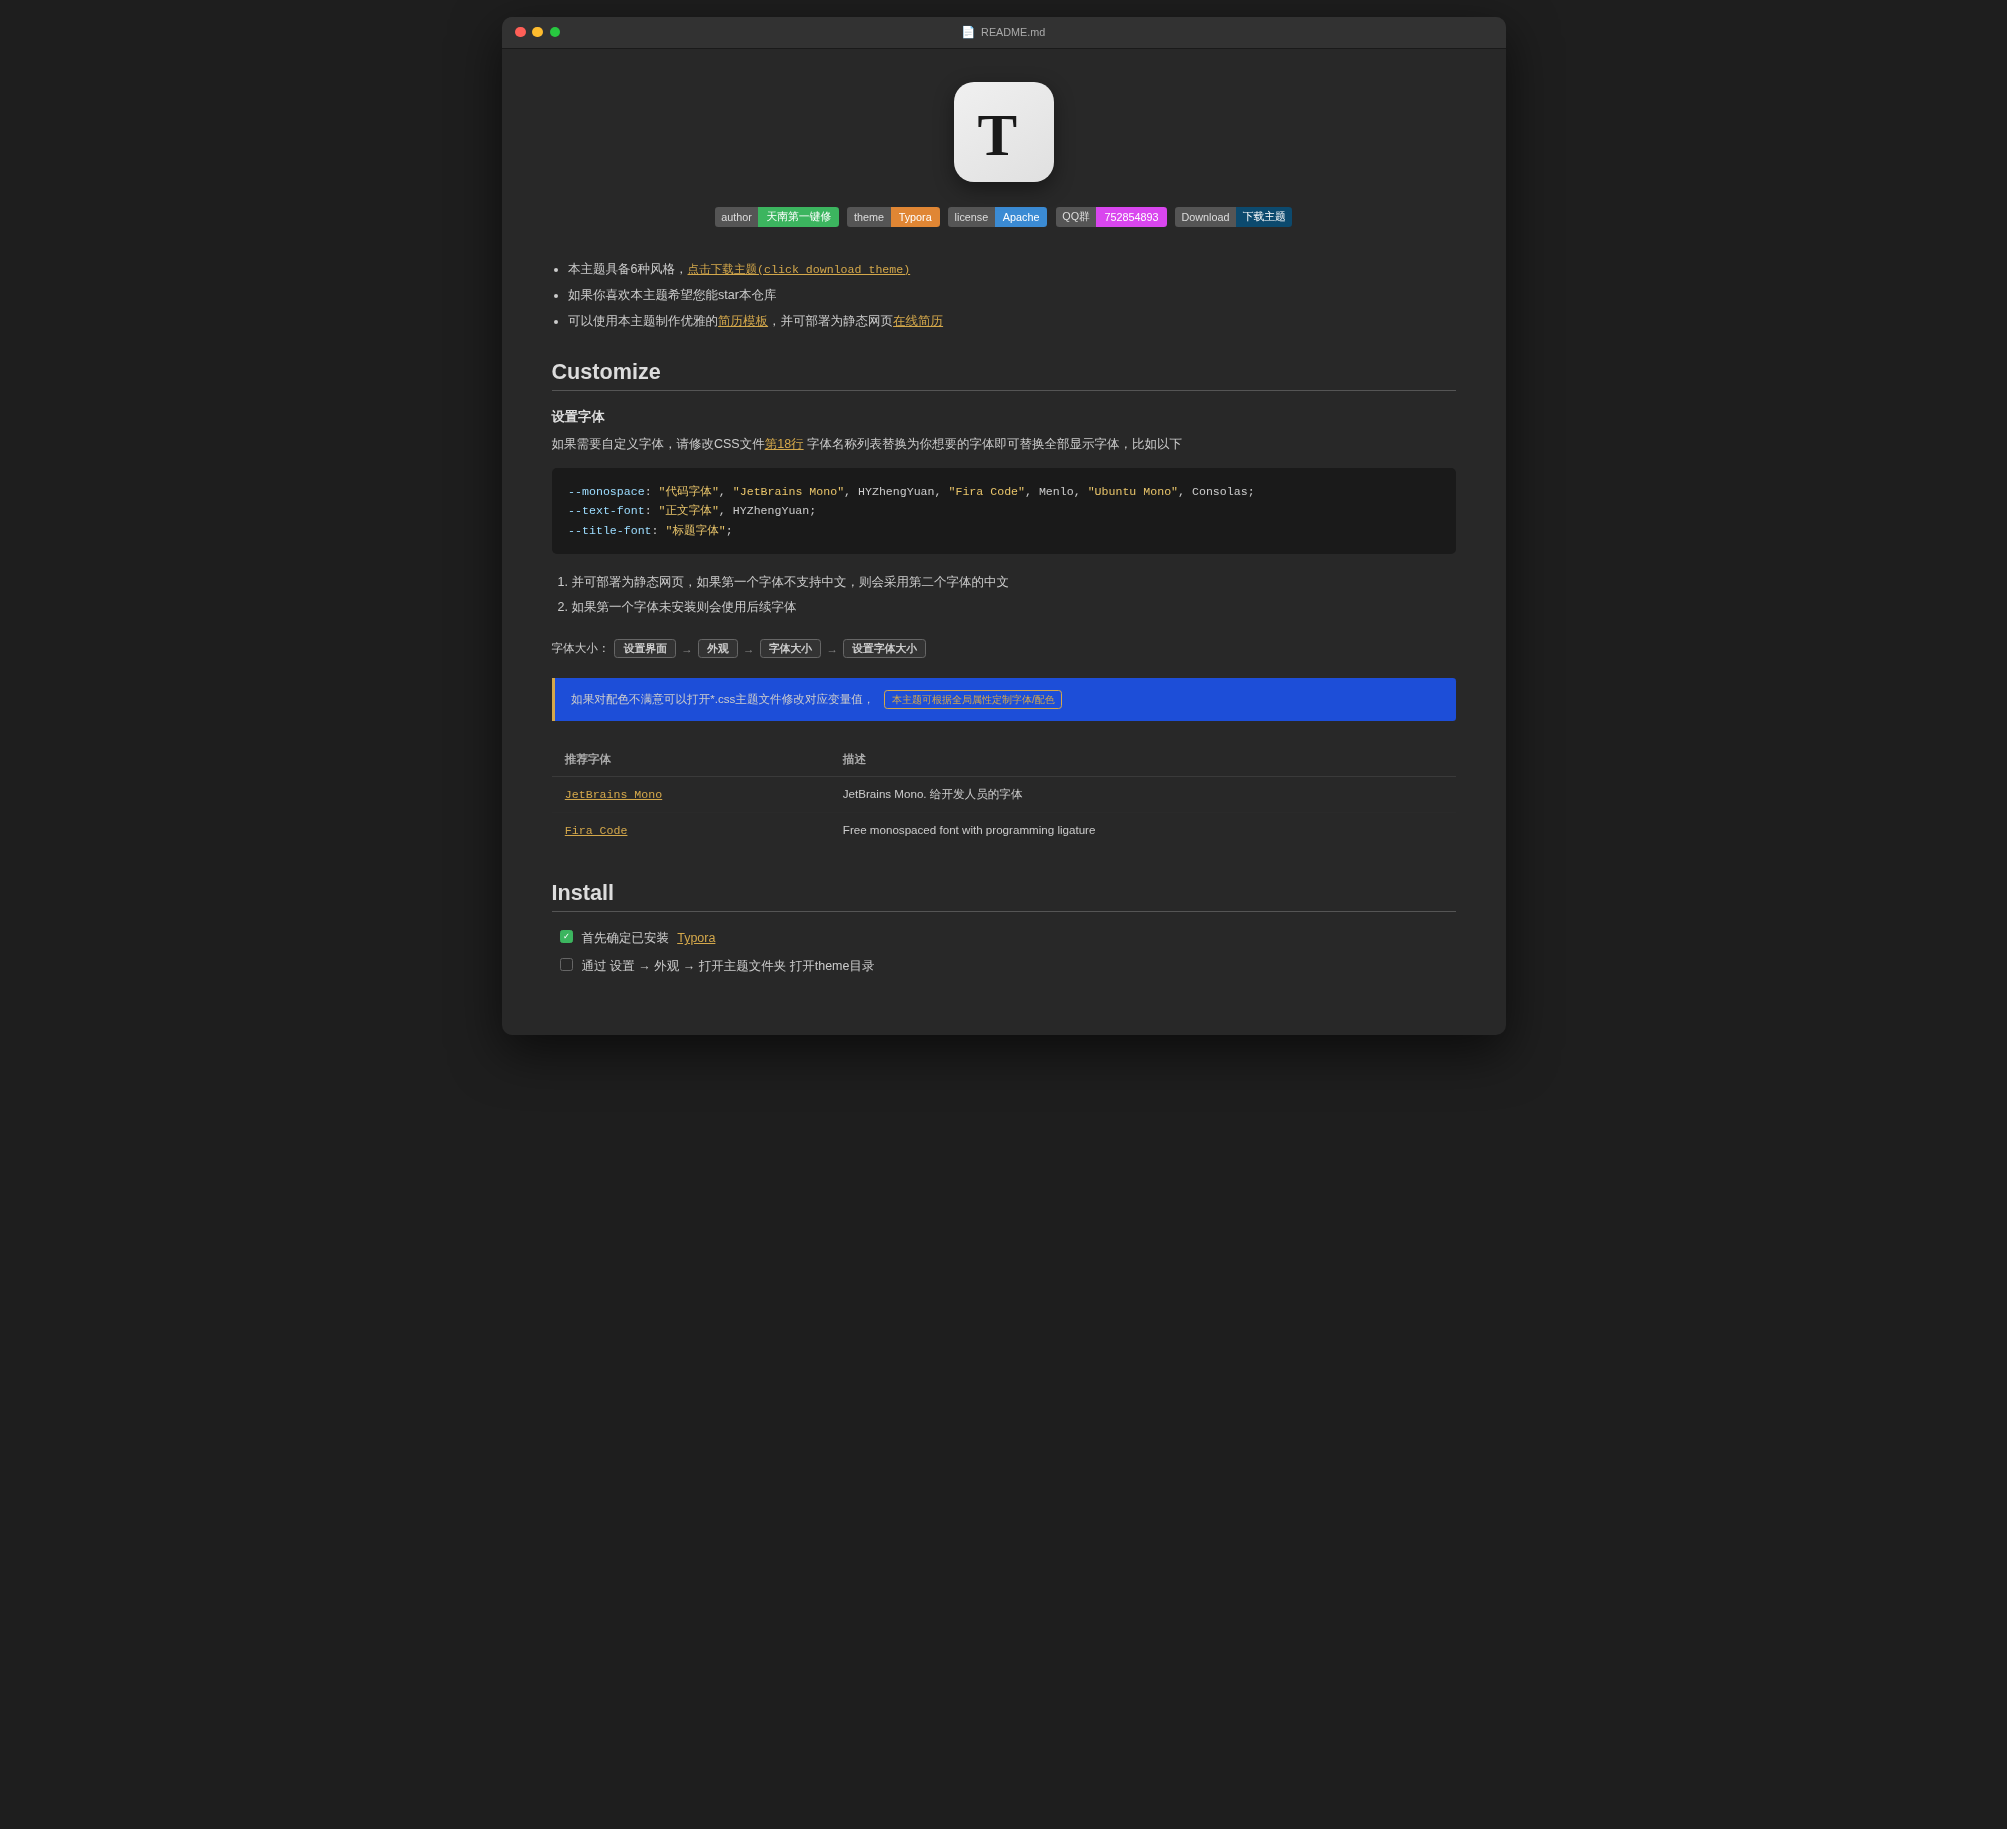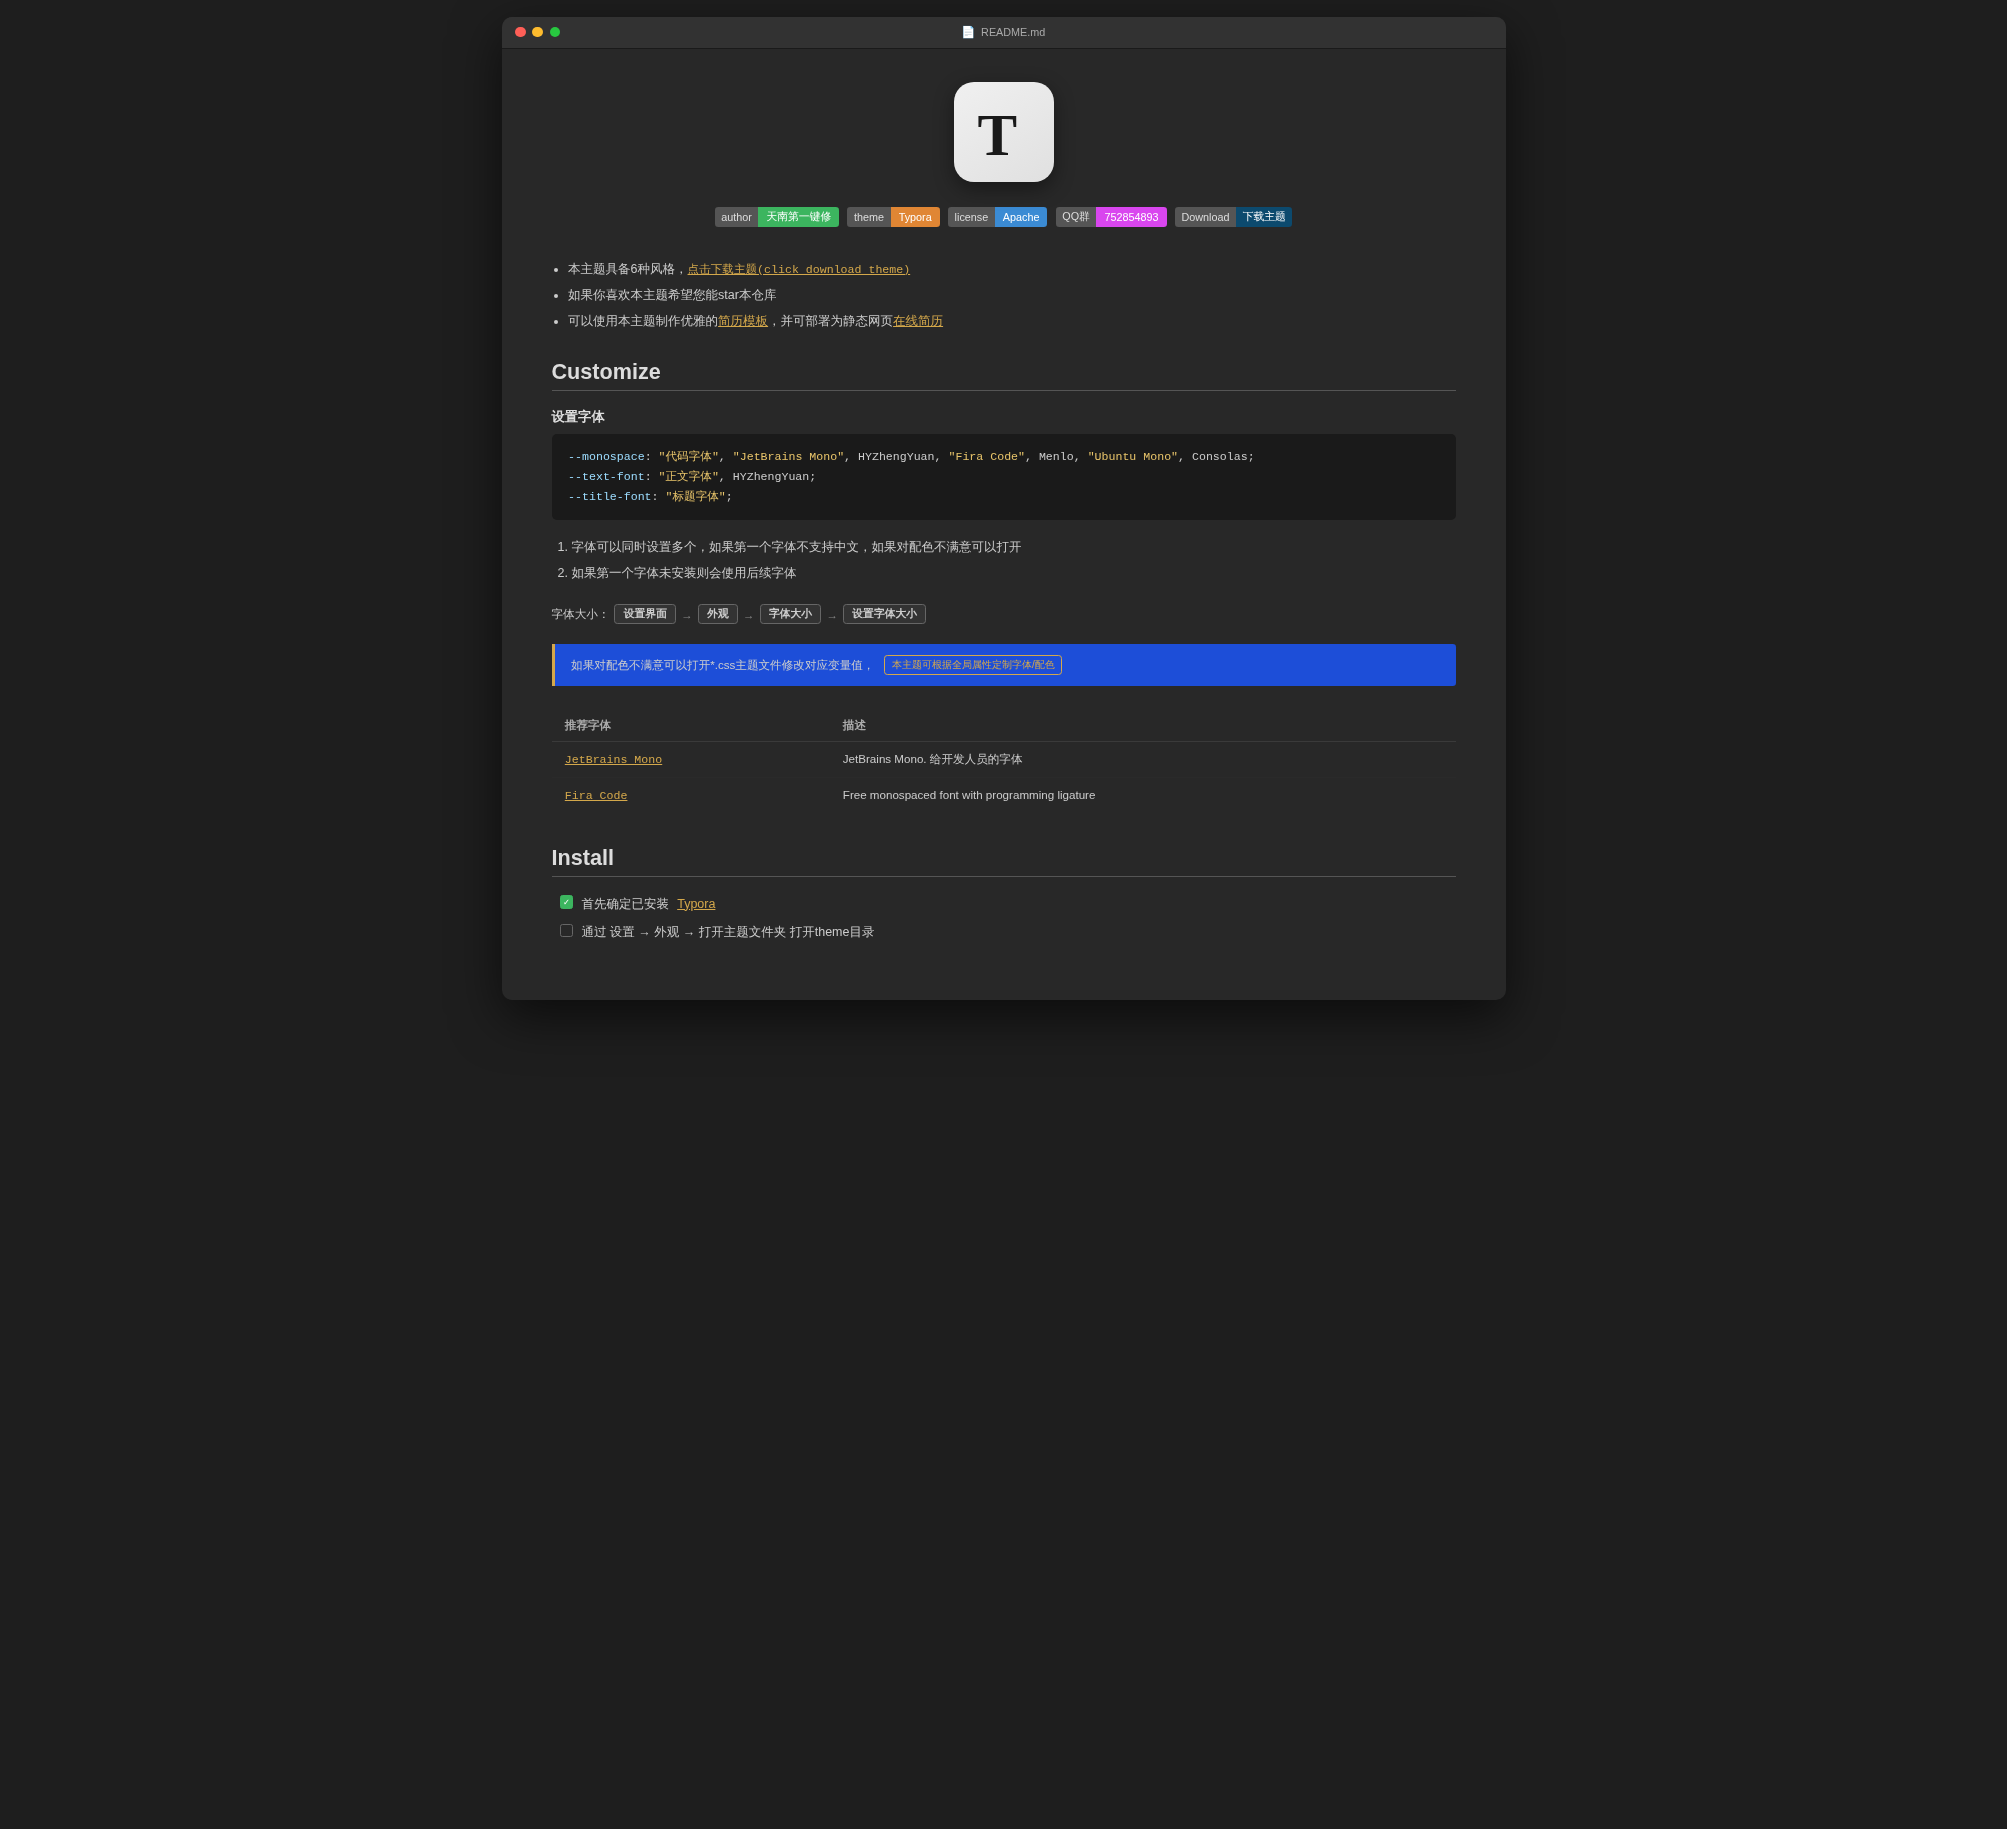--- a/index.html
+++ b/index.html
@@ -423,35 +423,38 @@
       </li>
       <li>
         <span>可以使用本主题制作优雅的</span><span class="link-text-normal">简历模板</span><span>，并可部署为静态网页</span><span class="link-text-normal">在线简历</span>
       </li>
     </ul>
 
     <h2 class="section-heading">Customize</h2>
 
     <h3 class="subsection-heading">设置字体</h3>
 
+    <p class="paragraph-text">
+      <span>如果需要自定义字体，请修改CSS文件</span><span class="link-text-normal">第18行</span><span> 字体名称列表替换为你想要的字体即可替换全部显示字体，比如以下</span>
+    </p>
 
     <div class="code-block">
       <div>
         <span class="code-property">--monospace</span><span>: </span><span class="code-string">"代码字体"</span><span>, </span><span class="code-string">"JetBrains Mono"</span><span>, HYZhengYuan, </span><span class="code-string">"Fira Code"</span><span>, Menlo, </span><span class="code-string">"Ubuntu Mono"</span><span>, Consolas;</span>
       </div>
       <div>
         <span class="code-property">--text-font</span><span>: </span><span class="code-string">"正文字体"</span><span>,  HYZhengYuan;</span>
       </div>
       <div>
         <span class="code-property">--title-font</span><span>: </span><span class="code-string">"标题字体"</span><span>;</span>
       </div>
     </div>
 
     <ol class="numbered-list">
-      <li>字体可以同时设置多个，如果第一个字体不支持中文，如果对配色不满意可以打开</li>
+      <li>并可部署为静态网页，如果第一个字体不支持中文，则会采用第二个字体的中文</li>
       <li>如果第一个字体未安装则会使用后续字体</li>
     </ol>
 
     <div class="font-size-nav">
       <span class="nav-label">字体大小：</span>
       <span class="nav-step">设置界面</span>
       <span class="nav-arrow">→</span>
       <span class="nav-step">外观</span>
       <span class="nav-arrow">→</span>
       <span class="nav-step">字体大小</span>

